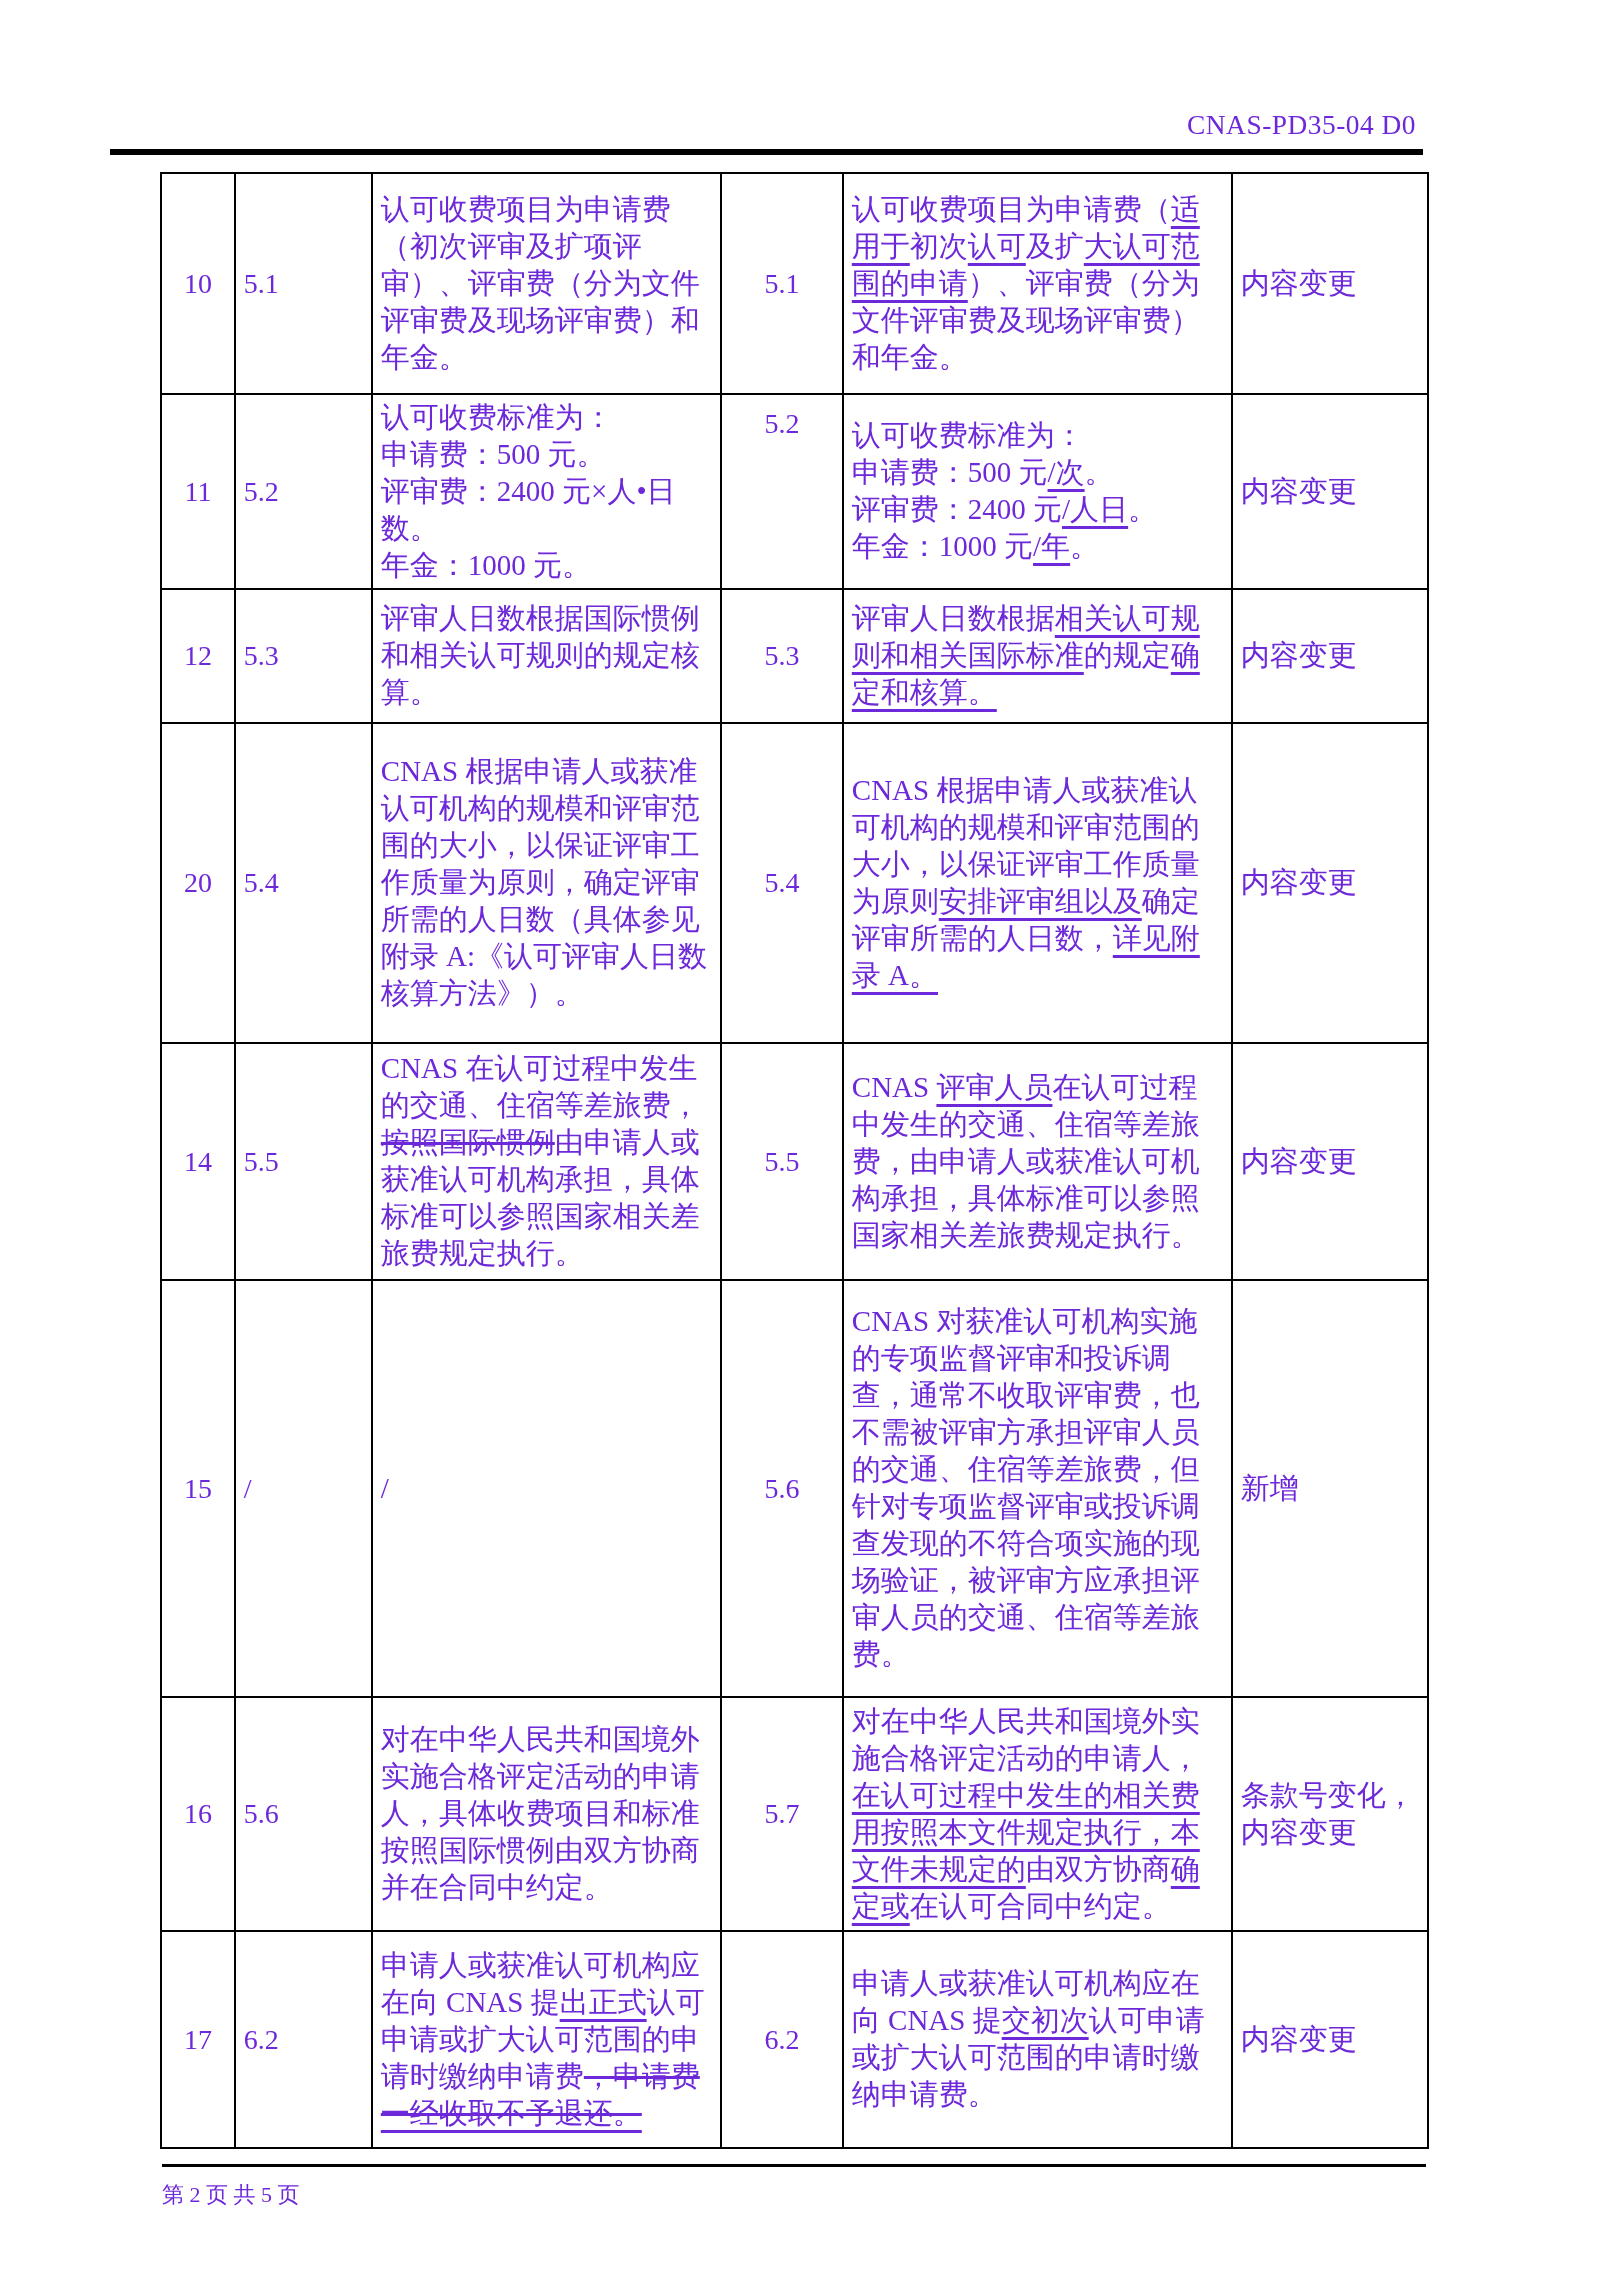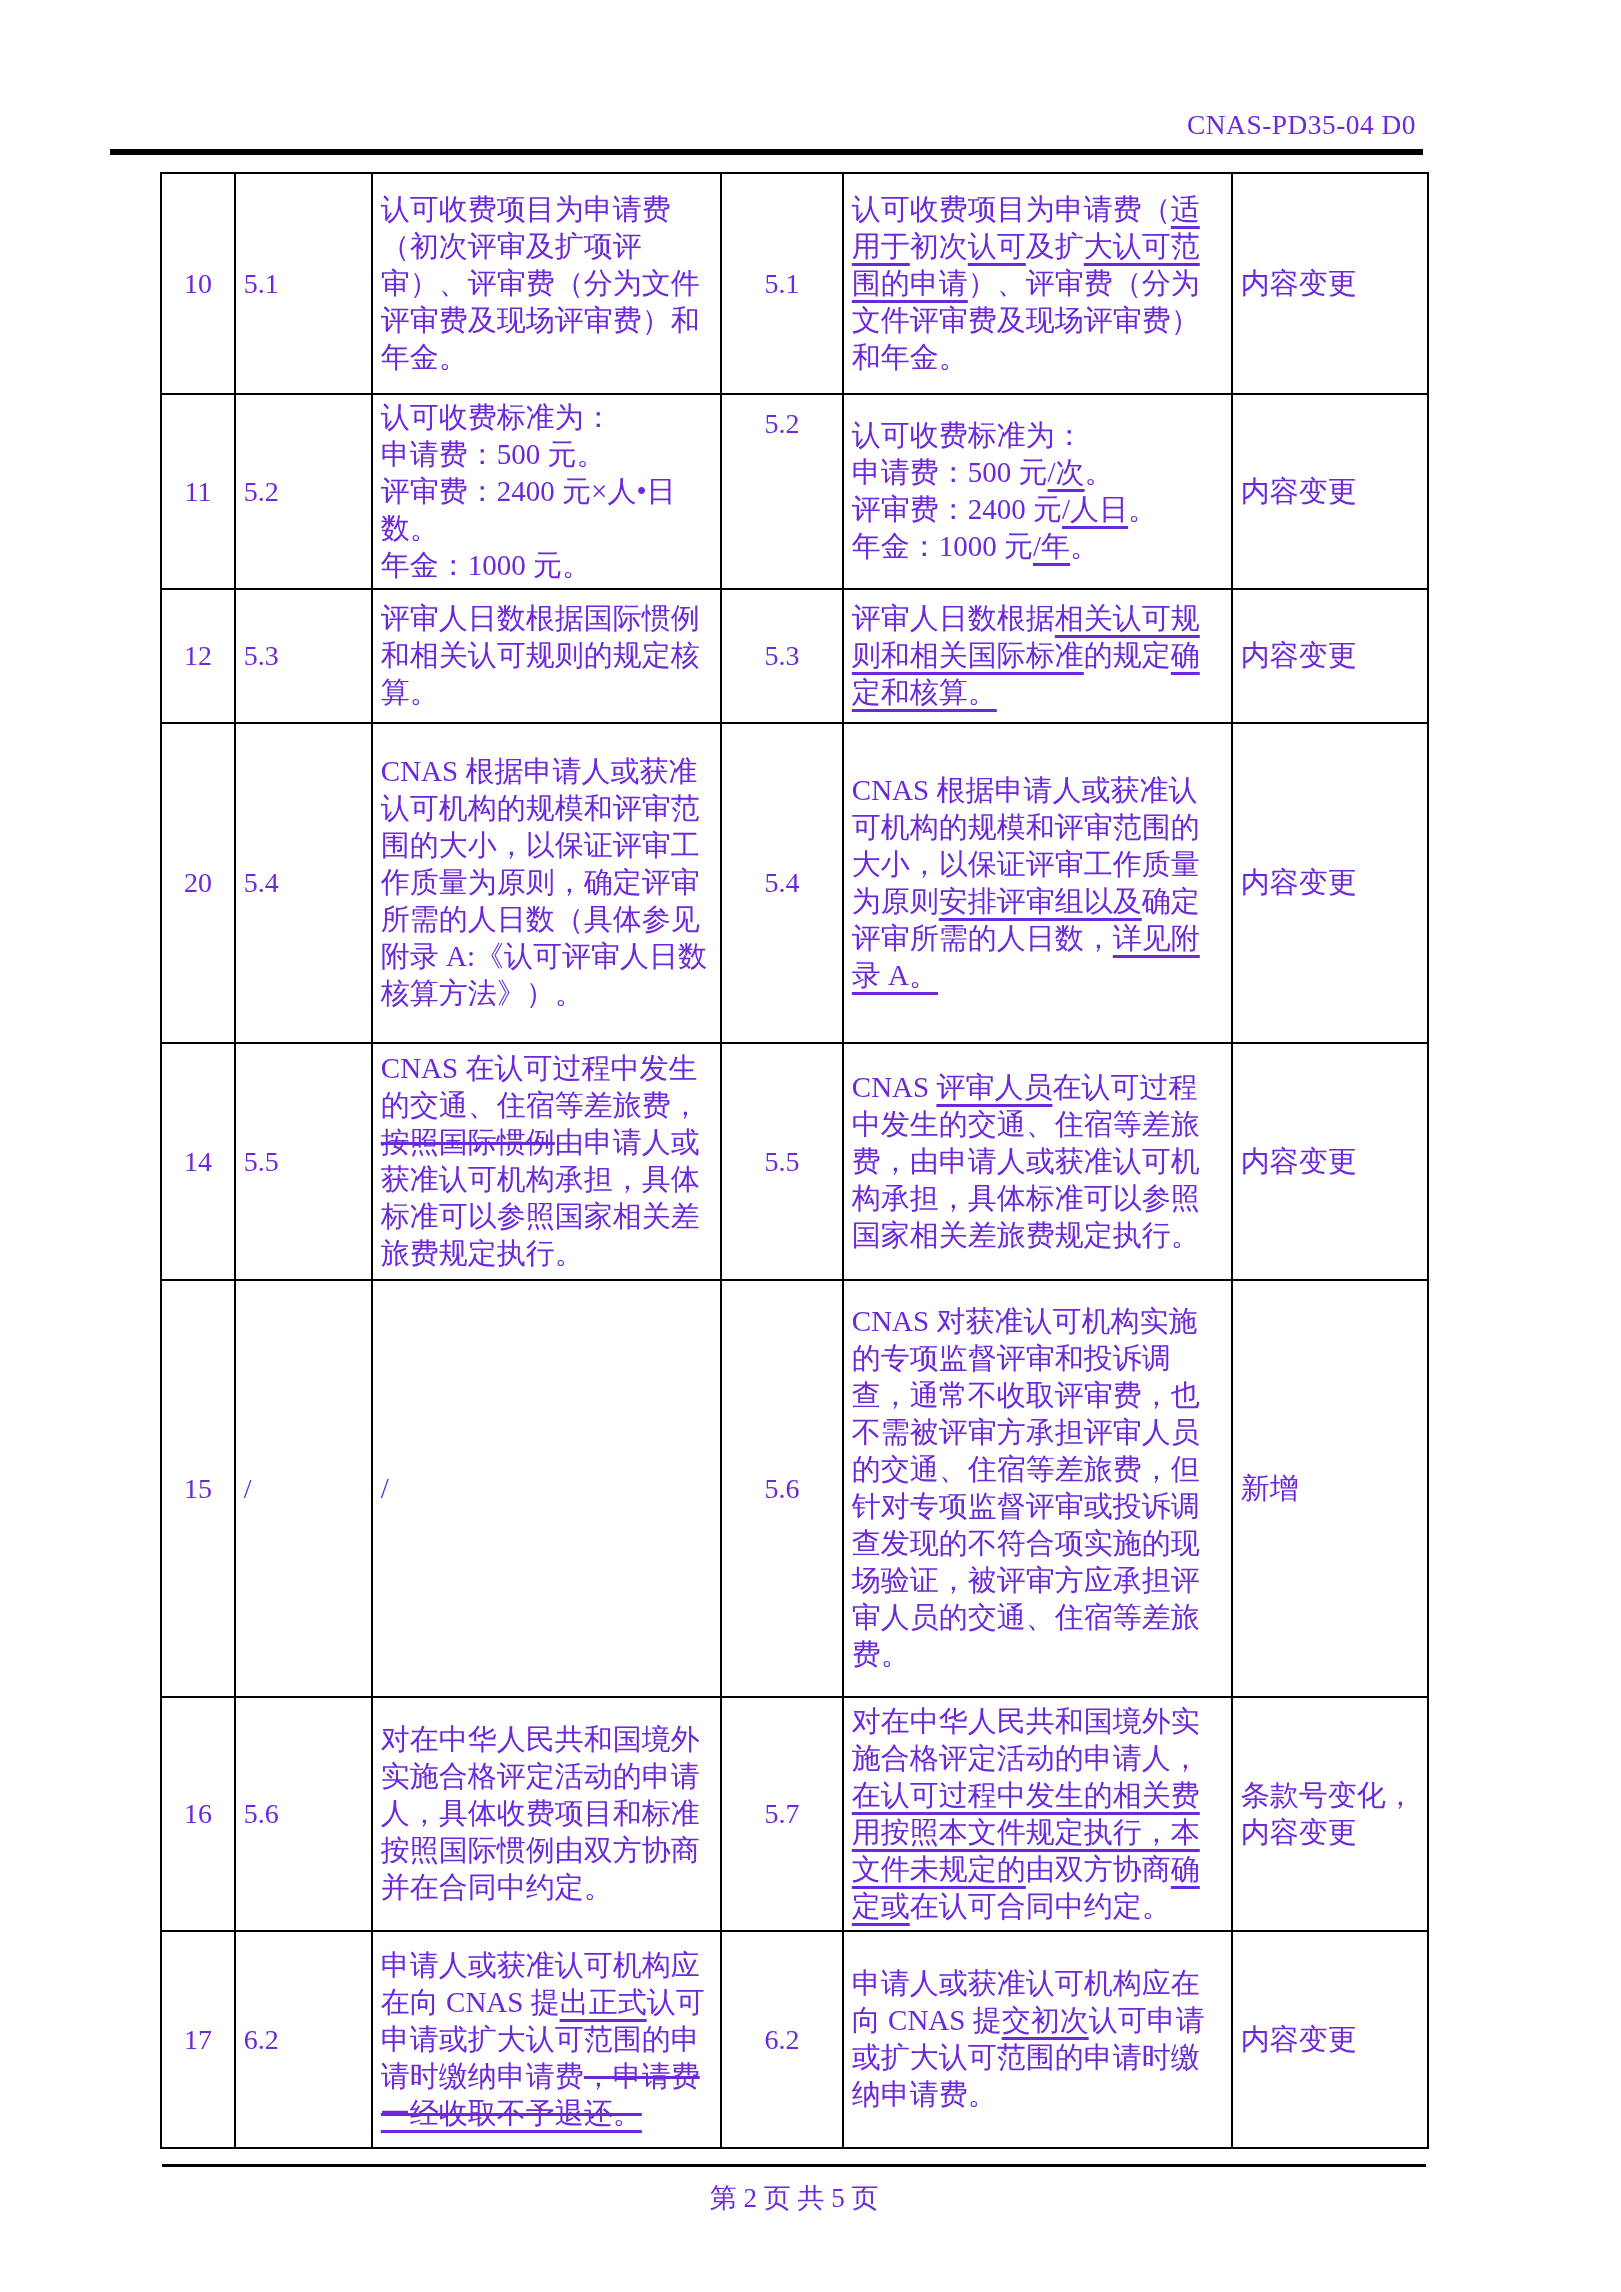--- a/index.html
+++ b/index.html
@@ -44,21 +44,21 @@
   td.c-change{ text-align:left; line-height:43px;}
   .u{ text-decoration-line:underline; text-decoration-thickness:2.5px; text-underline-offset:6.9px;}
   .s{ text-decoration-line:line-through; text-decoration-thickness:2.5px;}
   .u.s{ text-decoration-line:underline line-through; text-decoration-thickness:2.5px; text-underline-offset:6.9px;}
   .foot-rule{
     position:absolute;top:2164px;left:162px;
     width:1264px;height:2.9px;background:#000;
   }
   .page-num{
     position:absolute;top:2180px;left:162px;width:1264px;
-    text-align:center;font-size:27px;
+    font-size:22px;
   }
 </style>
 </head>
 <body>
 
 <div class="page">
 
   <div class="doc-code">CNAS-PD35-04 D0</div>
   <div class="head-rule"></div>
 

